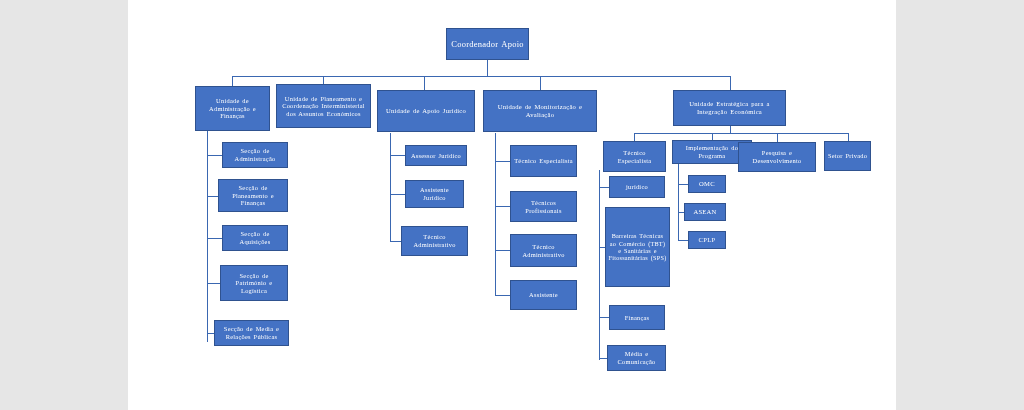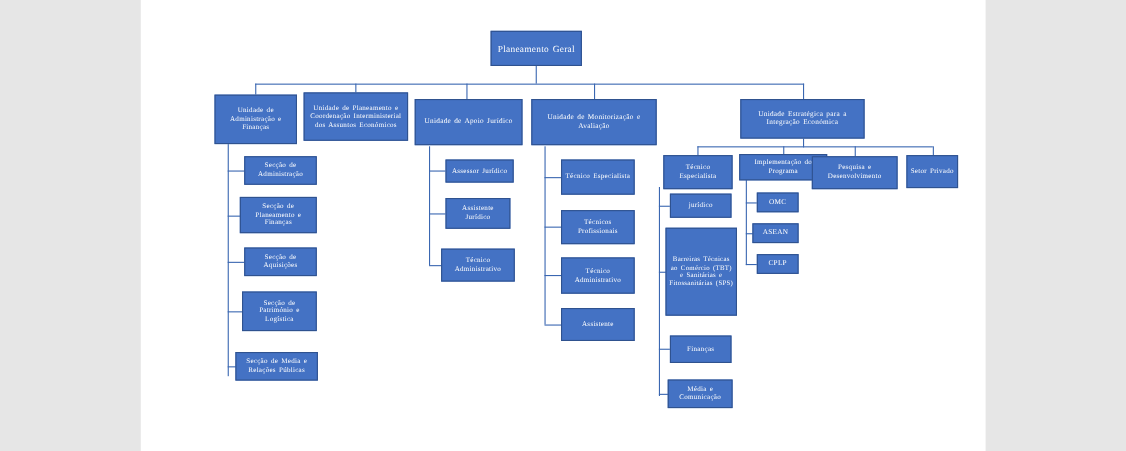--- a/index.html
+++ b/index.html
@@ -105,21 +105,21 @@
     <div class="conn h" style="left:599px; top:247px; width:10px;"></div>
     <div class="conn h" style="left:599px; top:317px; width:10px;"></div>
     <div class="conn h" style="left:599px; top:358px; width:10px;"></div>
 
     <div class="conn v" style="left:678px; top:163px; height:78px;"></div>
     <div class="conn h" style="left:678px; top:184px; width:10px;"></div>
     <div class="conn h" style="left:678px; top:212px; width:10px;"></div>
     <div class="conn h" style="left:678px; top:240px; width:10px;"></div>
 
     <div class="node" style="left:446px; top:28px; width:83px; height:32px; font-size:8.5px;">
-      <span>Planeamento Geral</span>
+      <span>Coordenador Apoio</span>
     </div>
 
     <div class="node" style="left:195px; top:86px; width:75px; height:45px; font-size:6.4px;">
       <span>Unidade de Administração e Finanças</span>
     </div>
 
     <div class="node" style="left:276px; top:84px; width:95px; height:44px; font-size:6.4px;">
       <span>Unidade de Planeamento e Coordenação Interministerial dos Assuntos Económicos</span>
     </div>
 

